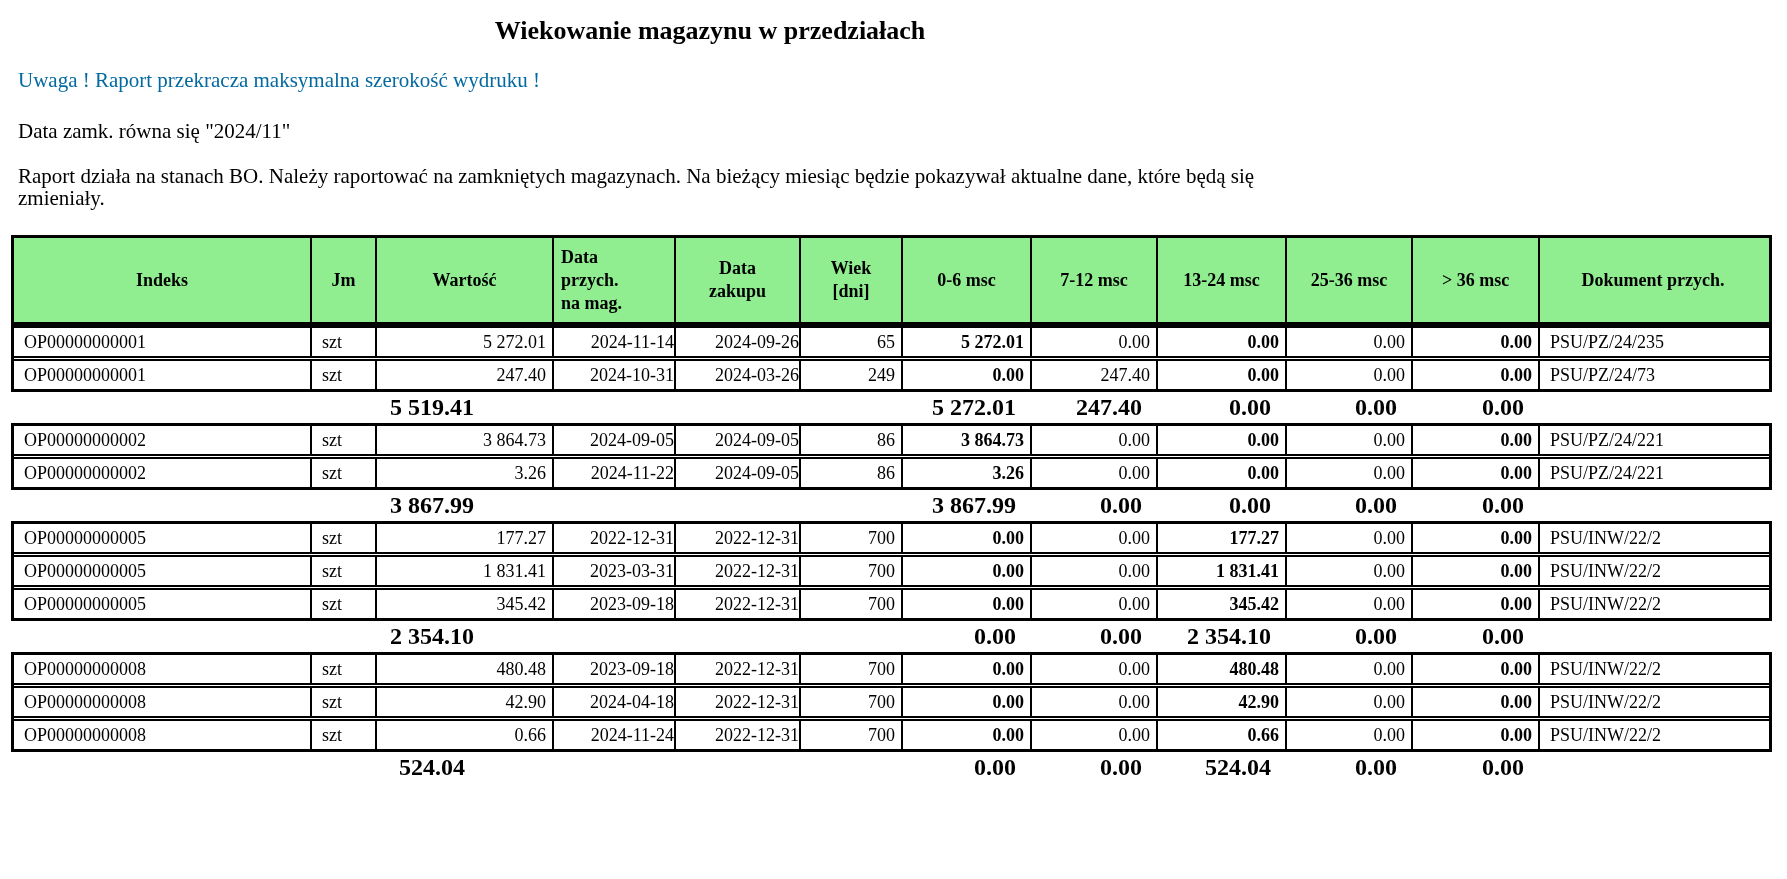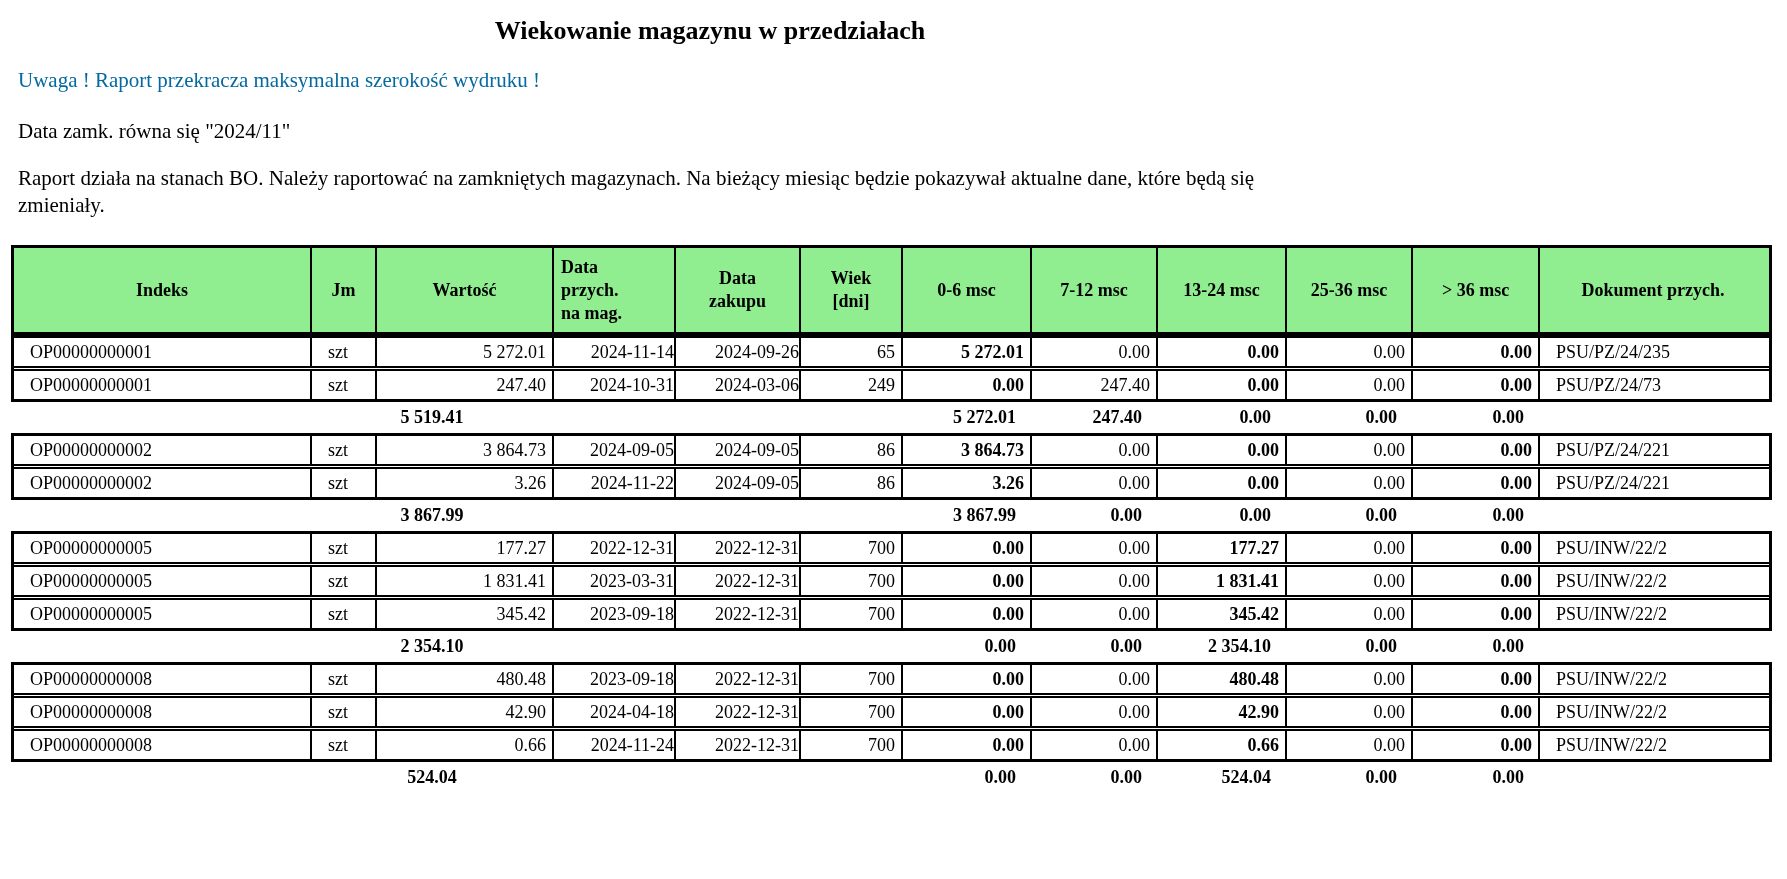--- a/index.html
+++ b/index.html
@@ -5,21 +5,21 @@
   html,body{margin:0;padding:0;}
   body{
     width:1787px;height:879px;background:#ffffff;color:#000000;
     font-family:"Liberation Serif","DejaVu Serif",serif;
     overflow:hidden;position:relative;
   }
   .title-wrap{width:1392px;text-align:center;padding-top:16px;}
   .page-title{font-size:26px;font-weight:bold;line-height:30px;padding-left:28px;}
   .warning{margin:23px 0 0 18px;font-size:21px;font-weight:normal;color:#0369a1;line-height:23px;}
   .closing{margin:28px 0 0 18px;font-size:21px;line-height:23px;}
-  .desc{margin:22px 0 0 18px;font-size:21px;line-height:27px;white-space:pre-line;max-width:1280px;}
+  .desc{margin:22px 0 0 18px;font-size:21px;line-height:22px;white-space:pre-line;max-width:1280px;}
 
   .report{margin:26px 0 0 11px;width:1761px;}
 
   .cell{box-sizing:border-box;overflow:hidden;flex:0 0 auto;}
   .c0{width:296px}.c1{width:65px}.c2{width:177px}.c3{width:122px}.c4{width:125px}
   .c5{width:102px}.c6{width:129px}.c7{width:126px}.c8{width:129px}.c9{width:126px}
   .c10{width:127px}.c11{width:228px}.c1c2{width:242px}
 
   .header-row{
     display:flex;border:3px solid #000;background:#90ee90;
@@ -31,27 +31,27 @@
     white-space:pre-line;
   }
   .hdr + .hdr{border-left:2px solid #000;}
   .hdr.left{text-align:left;padding-left:7px;}
 
   .group{border:3px solid #000;box-sizing:border-box;width:1761px;}
   .data-row{display:flex;height:28px;background:#ffffff;}
   .data-row + .data-row{border-top:5px double #000;}
   .dc{font-size:18px;line-height:28px;white-space:nowrap;}
   .dc + .dc{border-left:2px solid #000;}
-  .al{text-align:left;padding-left:16px;}
+  .al{text-align:left;padding-left:10px;}
   .ar{text-align:right;padding-right:6px;}
   .ac{text-align:right;padding-left:25px;}
   .b{font-weight:bold;}
 
   .subtotal-row{
-    display:flex;height:31px;line-height:31px;font-weight:bold;font-size:18px;
+    display:flex;height:31px;line-height:31px;font-weight:bold;font-size:24px;
     border-left:3px solid transparent;border-right:3px solid transparent;
     box-sizing:border-box;width:1761px;white-space:nowrap;
   }
   .subtotal-row .cell + .cell{border-left:2px solid transparent;}
   .st-val{text-align:right;padding-right:14px;}
   .st-wart{text-align:center;}
 </style>
 </head>
 <body>
 
@@ -99,21 +99,21 @@
           <div class="cell dc c8 ar b">0.00</div>
           <div class="cell dc c9 ar">0.00</div>
           <div class="cell dc c10 ar b">0.00</div>
           <div class="cell dc c11 al">PSU/PZ/24/235</div>
         </div>
         <div class="data-row">
           <div class="cell dc c0 al">OP00000000001</div>
           <div class="cell dc c1 al">szt</div>
           <div class="cell dc c2 ar">247.40</div>
           <div class="cell dc c3 ac">2024-10-31</div>
-          <div class="cell dc c4 ac">2024-03-06</div>
+          <div class="cell dc c4 ac">2024-03-26</div>
           <div class="cell dc c5 ar">249</div>
           <div class="cell dc c6 ar b">0.00</div>
           <div class="cell dc c7 ar">247.40</div>
           <div class="cell dc c8 ar b">0.00</div>
           <div class="cell dc c9 ar">0.00</div>
           <div class="cell dc c10 ar b">0.00</div>
           <div class="cell dc c11 al">PSU/PZ/24/73</div>
         </div>
       </div>
       <div class="subtotal-row">

